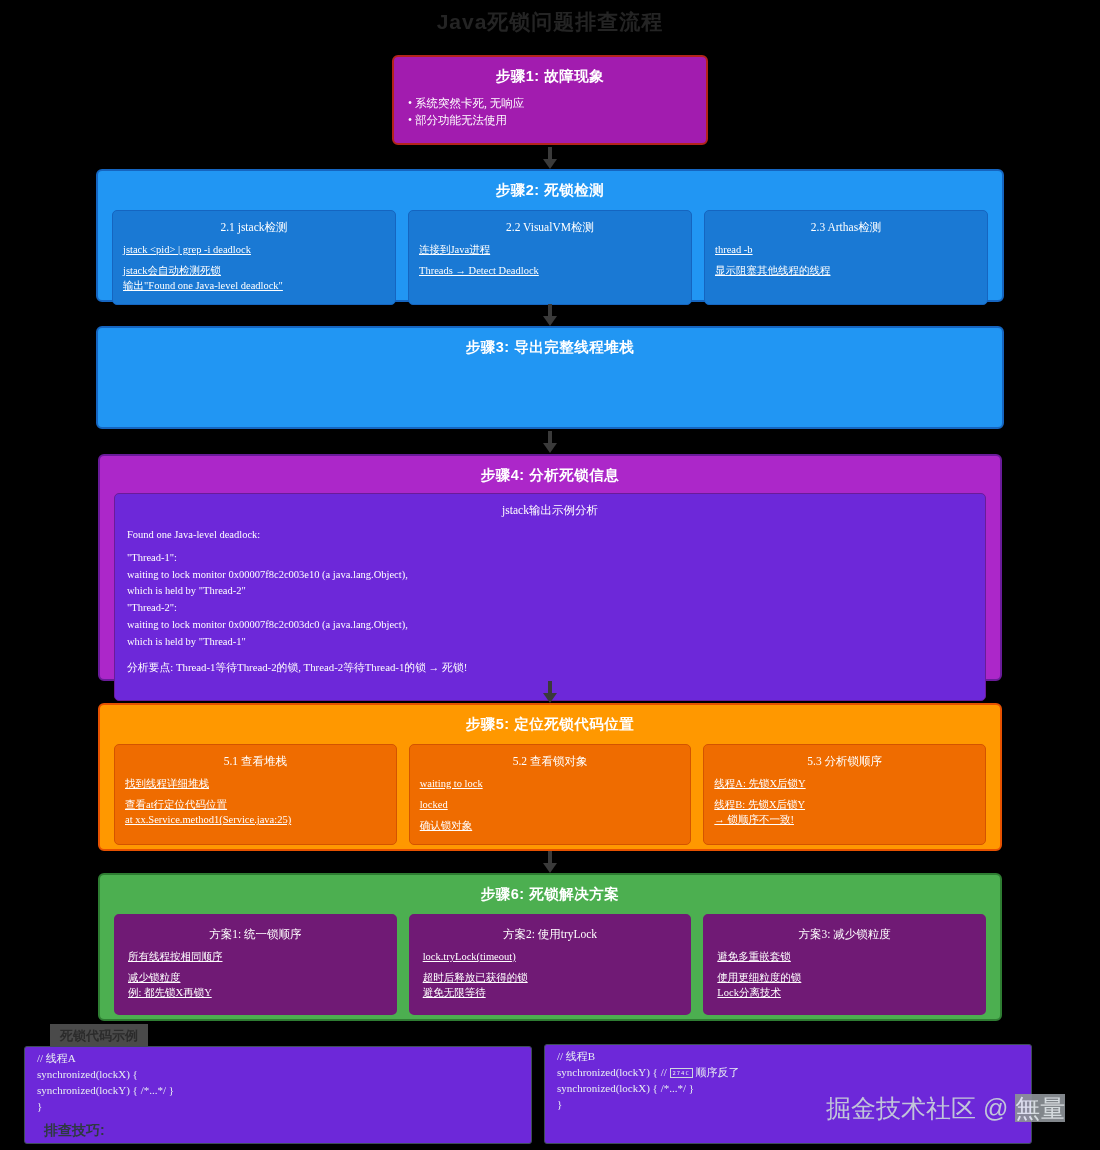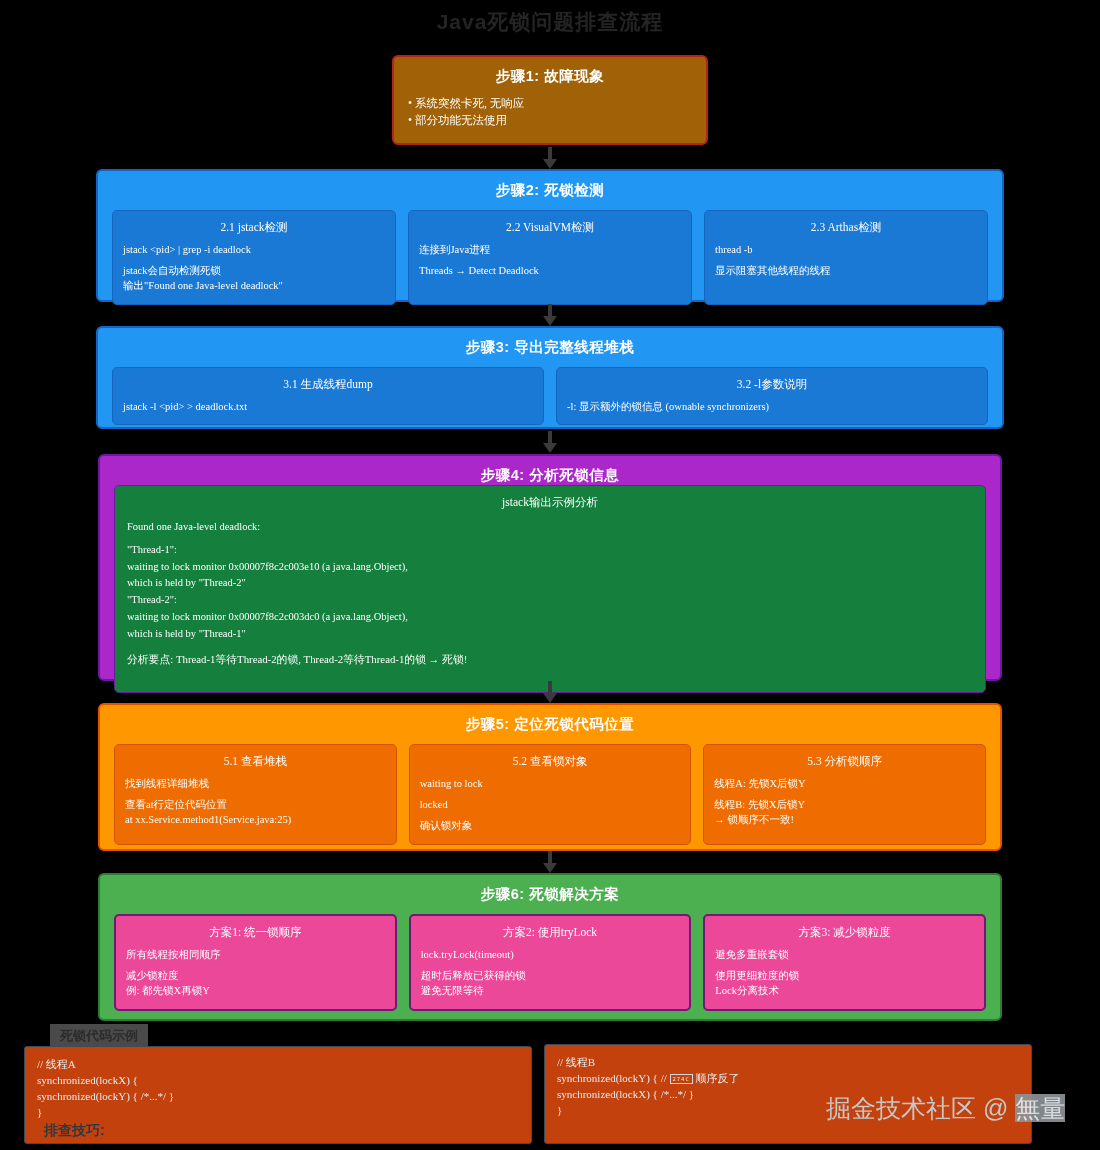--- a/index.html
+++ b/index.html
@@ -46,27 +46,28 @@
     font-size: 11.5px;
     color: #ffffff;
     margin-bottom: 7px;
     font-family: "Liberation Serif", "DejaVu Serif", serif;
   }
   .card-line {
     font-size: 10.5px;
     line-height: 1.45;
     color: #ffffff;
     white-space: nowrap;
+    text-decoration: underline;
   }
   .card-line.gap { margin-top: 6px; }
 
   
   #step1 {
     left: 392px; top: 55px; width: 316px; height: 90px;
-    background: #a16207;
+    background: #a21caf;
     border: 2px solid #b3241a;
     padding: 10px 14px;
   }
   #step1 .bullets { margin-top: 9px; }
   #step1 .bullets div {
     font-size: 11.5px; line-height: 1.5; color: #ffffff;
   }
 
   
   #step2 {
@@ -86,25 +87,25 @@
   }
 
   
   #step4 {
     left: 98px; top: 454px; width: 904px; height: 227px;
     background: #ac27c9;
     border: 2px solid #6a1b9a;
     padding: 10px 14px 14px 14px;
   }
   #step4 .panel {
-    background: #15803d;
+    background: #6d28d9;
     border: 1px solid #6a1b9a;
     border-radius: 5px;
     padding: 9px 12px 25px 12px;
-    margin-top: 0;
+    margin-top: 8px;
   }
   #step4 .panel-title {
     text-align: center; font-size: 11.5px; color: #fff; margin-bottom: 9px;
   }
   #step4 .code-line {
     font-size: 10.5px; line-height: 1.6; color: #ffffff; white-space: nowrap;
   }
   #step4 .code-line.sp { margin-top: 6px; }
   #step4 .analysis { margin-top: 10px; font-size: 10.8px; color: #ffffff; }
 
@@ -117,21 +118,21 @@
   }
   #step5 .card { background: #ef6c00; border: 1px solid #d35400; }
 
   
   #step6 {
     left: 98px; top: 873px; width: 904px; height: 148px;
     background: #4caf50;
     border: 2px solid #2e7d32;
     padding: 10px 14px 14px 14px;
   }
-  #step6 .card { background: #ec4899; border: 2px solid #701a75; }
+  #step6 .card { background: #701a75; border: 4px solid #701a75; }
 
   
   .arrow {
     position: absolute;
     width: 14px; height: 22px;
     left: 543px;
   }
   .arrow .shaft {
     position: absolute; left: 5px; top: 0; width: 4px; height: 14px;
     background: #3a3a3a;
@@ -154,24 +155,24 @@
     line-height: 24px; text-align: center;
     font-family: "Liberation Sans", "DejaVu Sans", sans-serif;
   }
   .tips-sub {
     position: absolute; left: 44px; top: 1122px;
     color: #2e3a40; font-size: 14px; font-weight: bold;
     font-family: "Liberation Sans", "DejaVu Sans", sans-serif;
   }
   .codebox {
     position: absolute;
-    background: #c2410c;
+    background: #6d28d9;
     border: 1px solid #3e4c57;
     border-radius: 3px;
-    padding: 10px 12px;
+    padding: 4px 12px;
     color: #e8eef2;
   }
   #code-left  { left: 24px;  top: 1046px; width: 508px; height: 98px; }
   #code-right { left: 544px; top: 1044px; width: 488px; height: 100px; }
   .codebox .cl {
     font-size: 11px; line-height: 1.45; white-space: nowrap;
     font-family: "Liberation Serif", "DejaVu Serif", serif;
   }
   .tofu {
     display: inline-block;
@@ -237,30 +238,20 @@
     </div>
   </div>
 
   <div class="arrow" style="top:304px">
     <div class="shaft"></div>
       <div class="head"></div>
   </div>
 
   <div class="step" id="step3">
     <div class="step-title">步骤3: 导出完整线程堆栈</div>
-    <div class="cards" style="margin-top:10px">
-      <div class="card">
-        <div class="card-title">3.1 生成线程dump</div>
-        <div class="card-line">jstack -l &lt;pid&gt; &gt; deadlock.txt</div>
-      </div>
-      <div class="card">
-        <div class="card-title">3.2 -l参数说明</div>
-        <div class="card-line">-l: 显示额外的锁信息 (ownable synchronizers)</div>
-      </div>
-    </div>
   </div>
 
   <div class="arrow" style="top:431px">
     <div class="shaft"></div>
       <div class="head"></div>
   </div>
 
   <div class="step" id="step4">
     <div class="step-title">步骤4: 分析死锁信息</div>
     <div class="panel">

